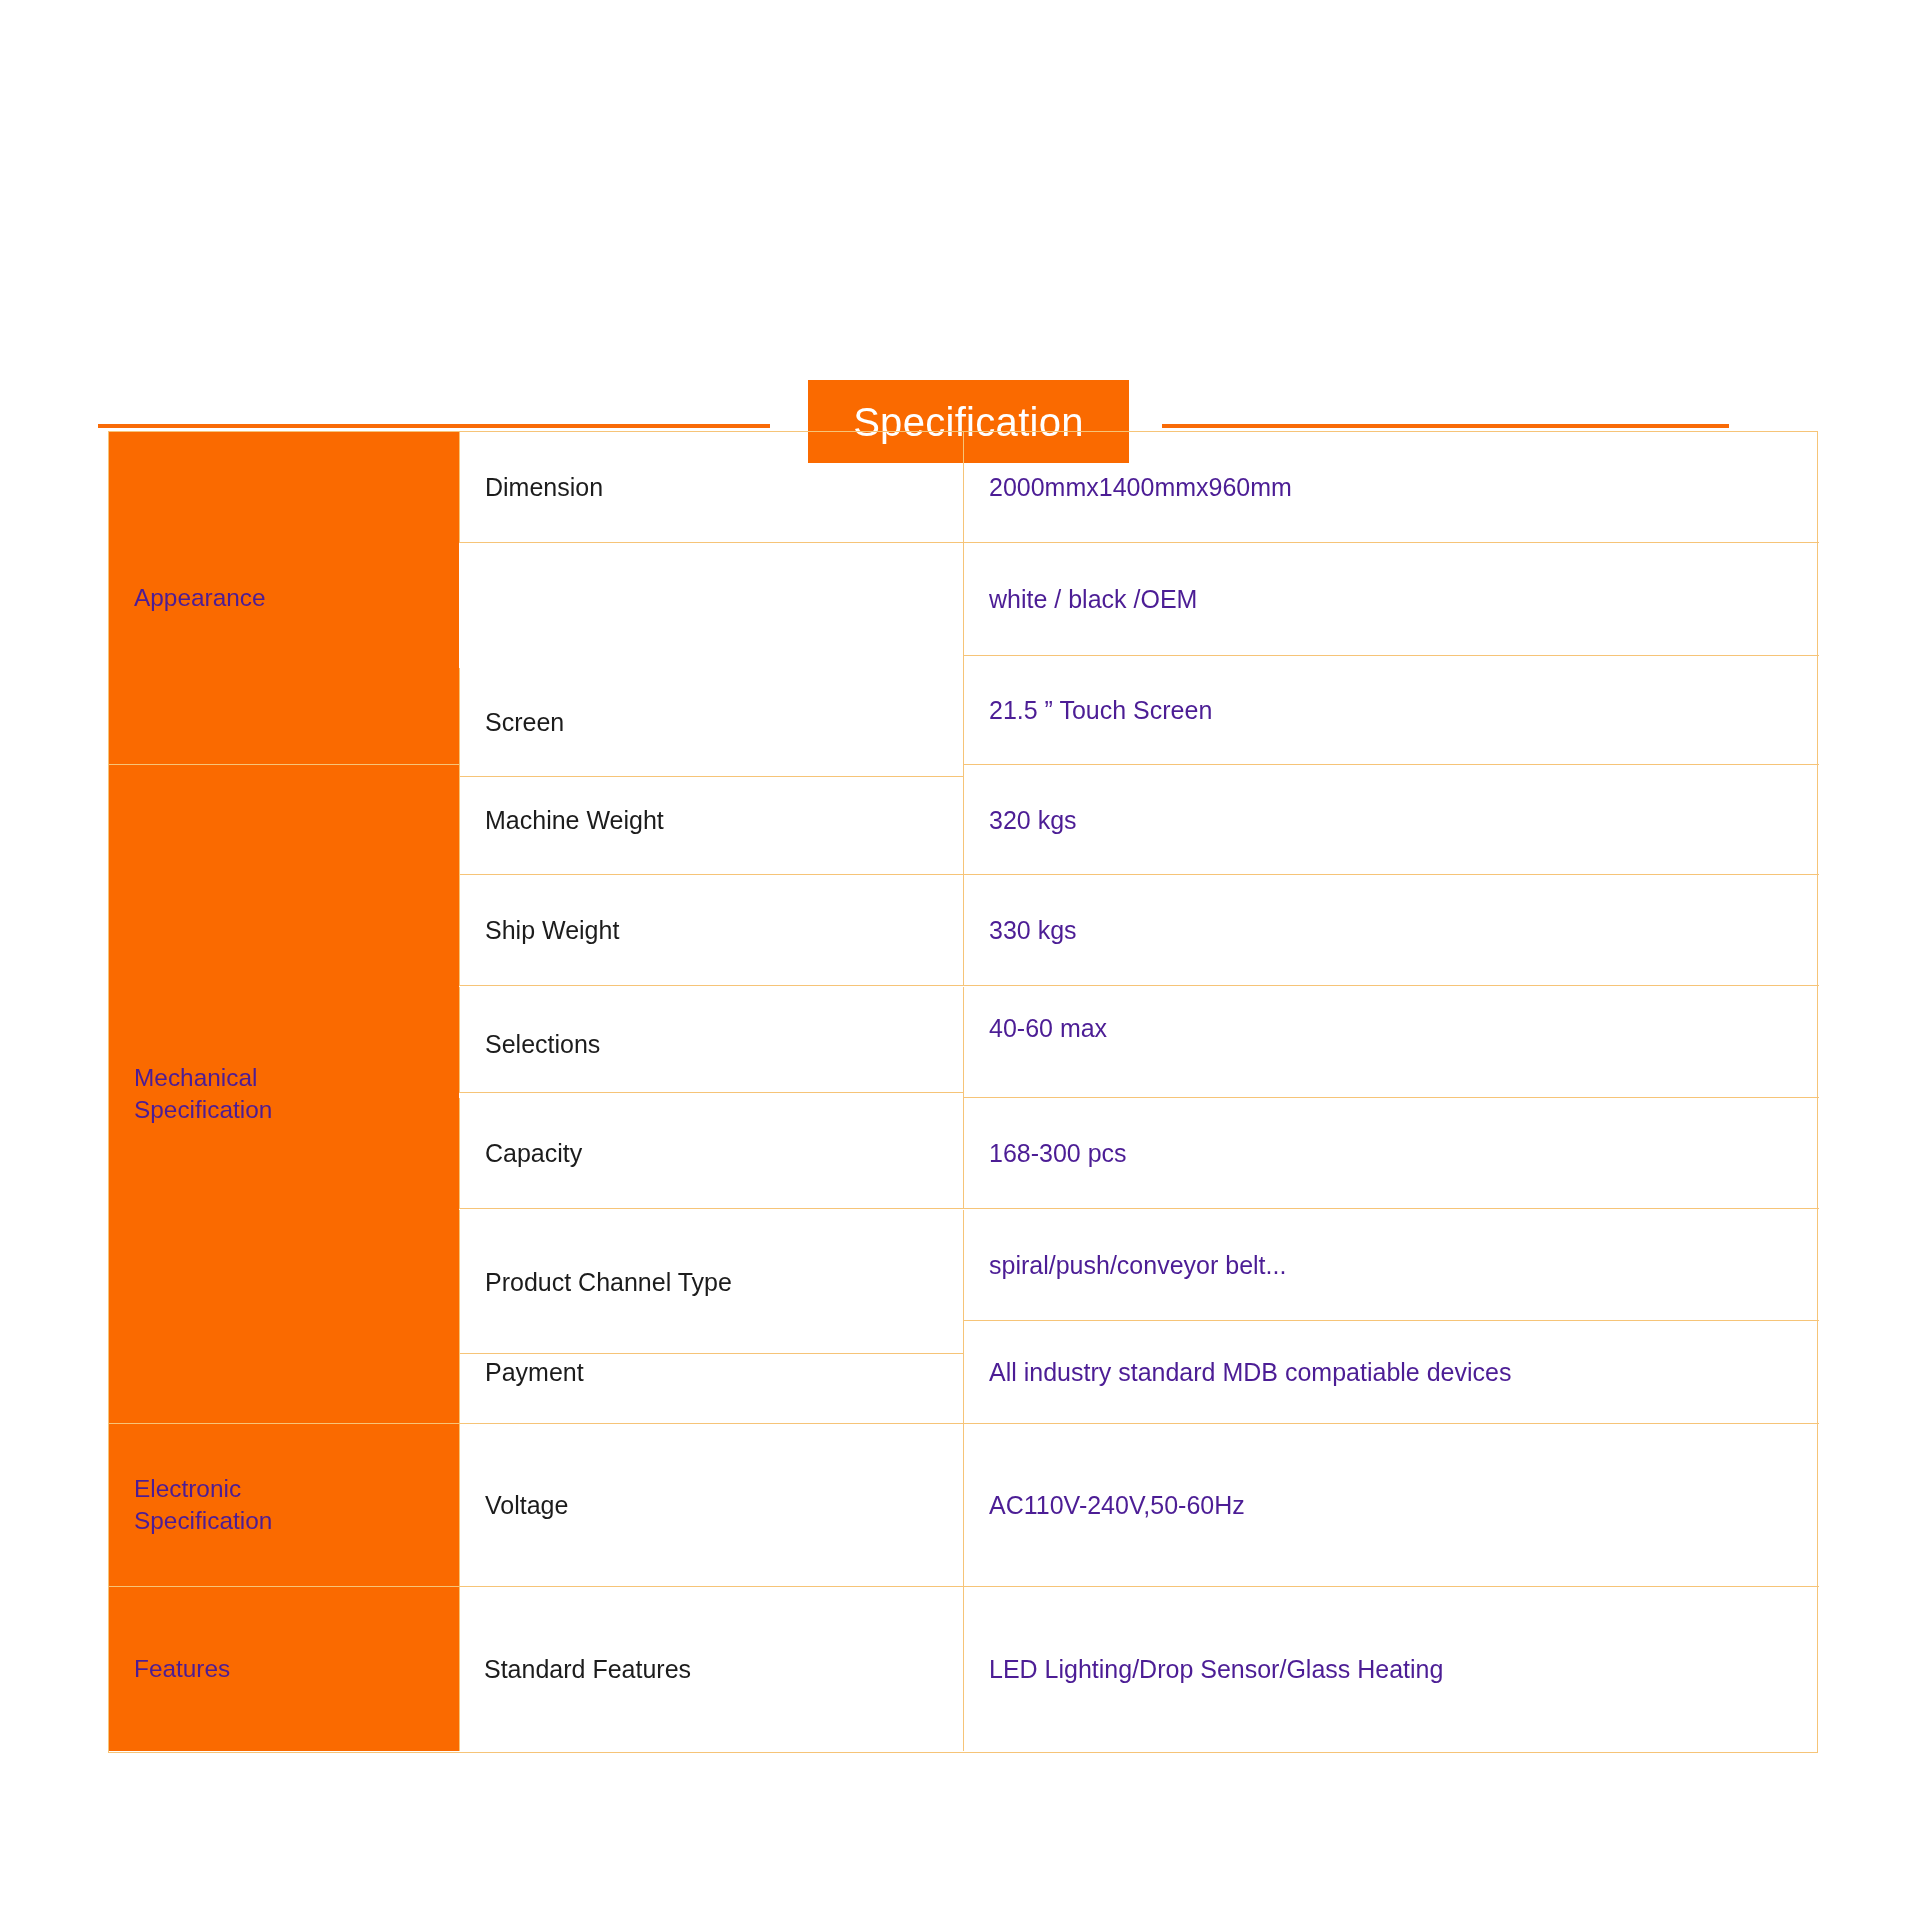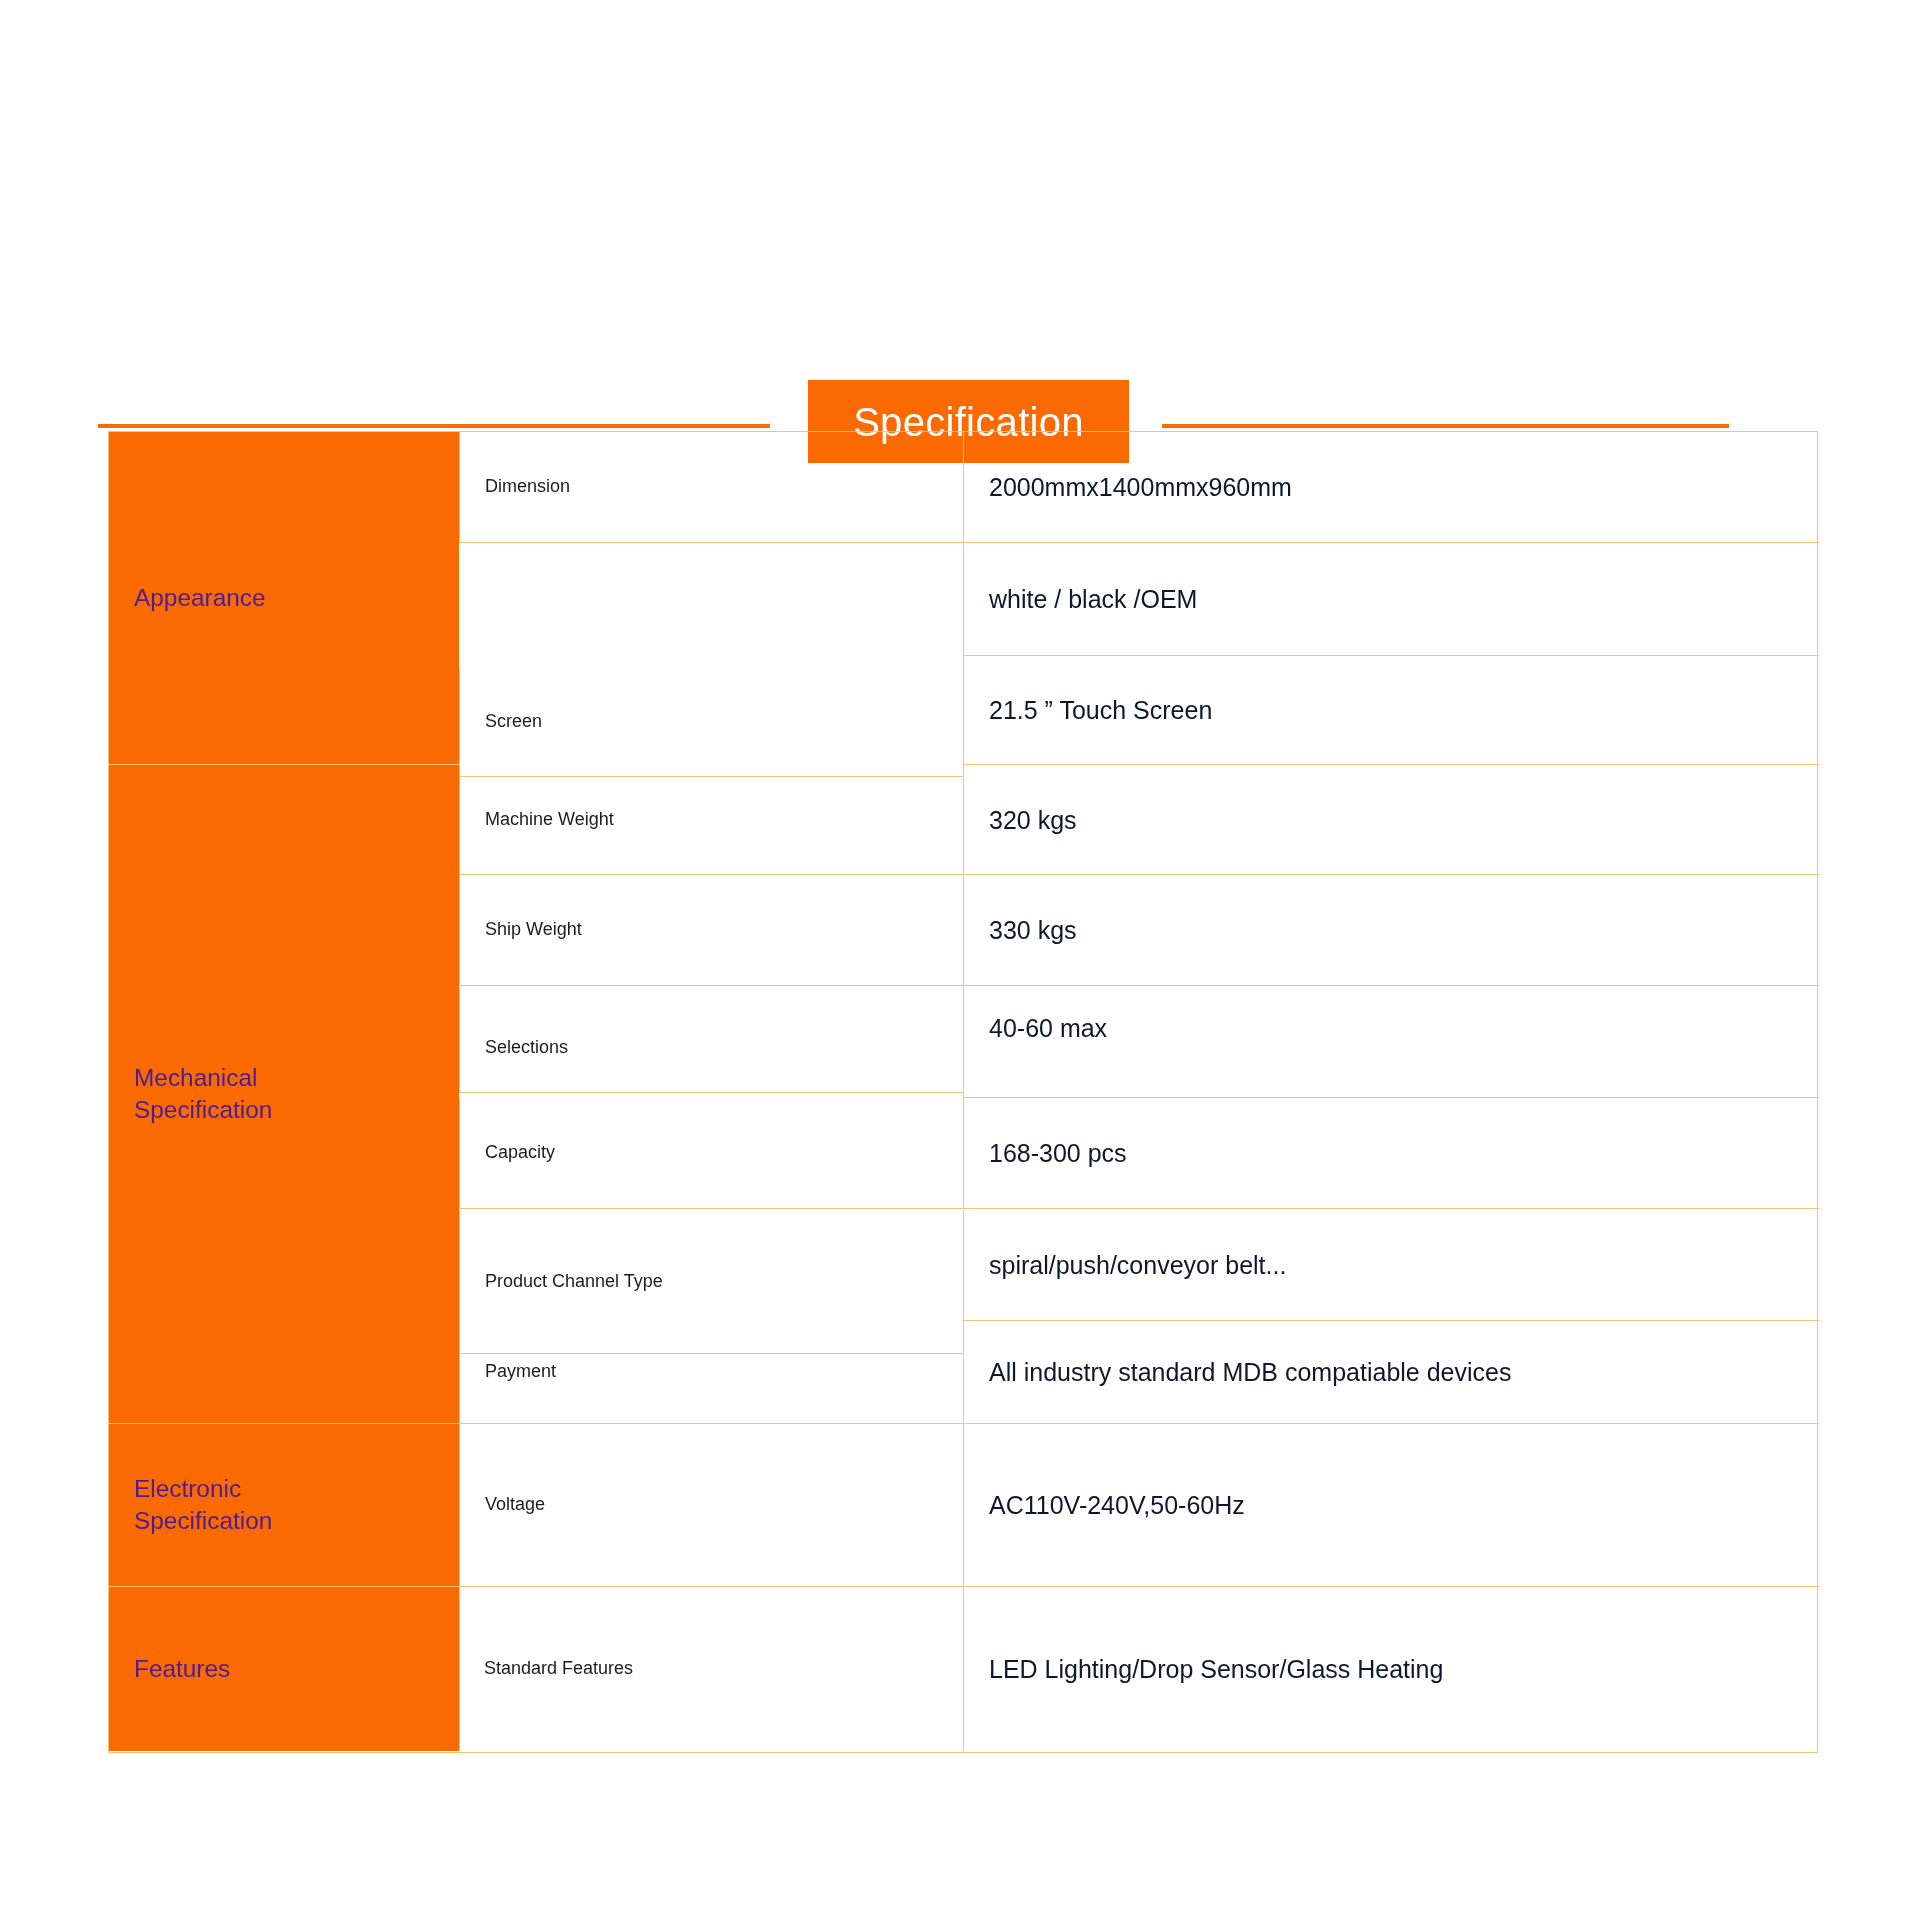--- a/index.html
+++ b/index.html
@@ -97,40 +97,40 @@
     border-left: 1.3px solid #F6C478;
     border-bottom: 1.3px solid #F6C478;
     display: flex;
     padding-left: 25px;
   }
   .label-cell.v-mid    { align-items: center; }
   .label-cell.v-low    { align-items: flex-end; padding-bottom: 33px; }
   .label-cell:last-of-type { }
   .label-text {
     color: #1c1c1c;
-    font-size: 18px;
+    font-size: 25px;
     font-weight: 400;
     line-height: 1.2;
     white-space: nowrap;
   }
 
   
   .value-cell {
     position: absolute;
     left: 854px;
     width: 856px;
     border-left: 1.3px solid #F6C478;
     border-bottom: 1.3px solid #F6C478;
     display: flex;
     padding-left: 25px;
   }
   .value-cell.v-mid  { align-items: center; }
   .value-cell.v-high { align-items: flex-start; padding-top: 26px; }
   .value-text {
-    color: #0f172a;
+    color: #4c1d95;
     font-size: 25px;
     font-weight: 400;
     line-height: 1.2;
     white-space: nowrap;
   }
   .row-last { border-bottom: none !important; text-align: center; }
 </style>
 </head>
 <body>
 

